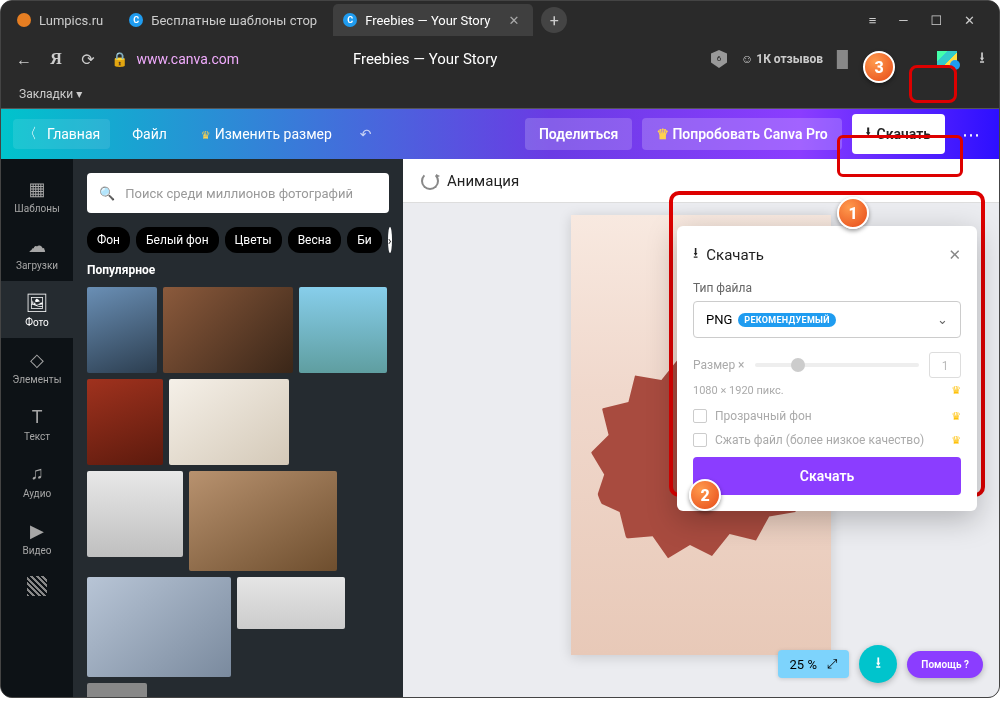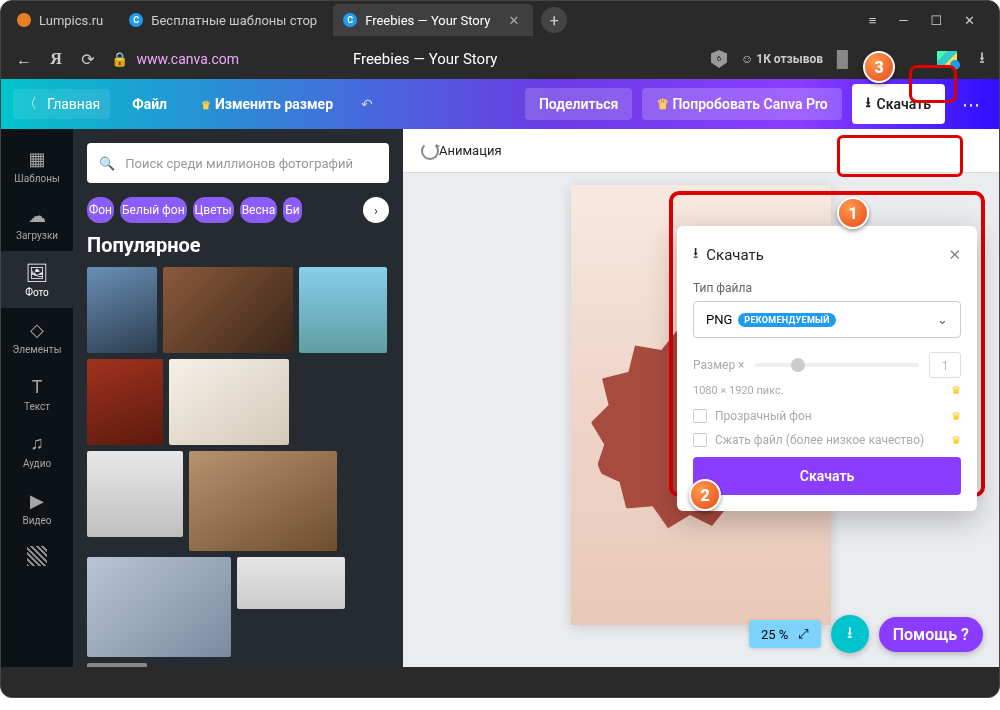--- a/index.html
+++ b/index.html
@@ -22,65 +22,65 @@
 .shield-badge { width:16px; height:18px; background:#999; clip-path:polygon(50% 0,100% 20%,100% 70%,50% 100%,0 70%,0 20%); font-size:8px; color:#222; text-align:center; line-height:18px; }
 .reviews { font-size:12px; color:#ccc;font-weight:bold; }
 .reviews::before { content:"☺ "; }
 .save-ext { width:20px; height:16px; background:linear-gradient(135deg,#4fa 30%,#3cc 30%,#3cc 60%,#fd4 60%); position:relative; }
 .save-ext::after { content:""; position:absolute; right:-3px; bottom:-3px; width:10px; height:10px; background:#1f9cf0; border-radius:50%; }
 .ext-hl { position:absolute; top:64px; right:42px; width:48px; height:38px; border:3px solid #d00; border-radius:8px; z-index:30; }
 .badge-3 { position:absolute; top:50px; right:104px; }
 .bookmarks { height:30px; background:#2a2a2a; color:#ccc; font-size:12px; padding:0 18px; display:flex; align-items:center; border-bottom:1px solid #555; }
 .app-top { height:50px; background:linear-gradient(90deg,#00c4cc,#6a3be4 55%,#8b3dff 80%,#2d0fff); display:flex; align-items:center; padding:0 12px; gap:10px; color:#fff; font-size:14px; position:relative; }
 .app-top .back-home { display:flex; align-items:center; gap:10px; padding:6px 10px; background:rgba(255,255,255,0.1); border-radius:4px; cursor:pointer; }
-.top-link { padding:6px 12px; cursor:pointer; font-weight:700; }
+.top-link { padding:6px 12px; cursor:pointer; font-weight:400; }
 .top-link .crown { color:#ffd24d; margin-right:4px; font-size:11px; }
 .undo { margin-left:6px; color:rgba(255,255,255,0.7); }
 .top-right { margin-left:auto; display:flex; align-items:center; gap:10px; }
 .btn-ghost { padding:8px 14px; border-radius:4px; font-weight:600; cursor:pointer; font-size:14px; }
 .btn-trypro { background:rgba(255,255,255,0.2); color:#fff; }
 .btn-share { background:rgba(255,255,255,0.18); color:#fff; }
 .btn-download { background:#fff; color:#222; display:flex; align-items:center; gap:6px; }
 .btn-more { width:32px; text-align:center; color:#fff; font-size:18px; cursor:pointer; }
 .dl-hl { position:absolute; top:134px; right:36px; width:126px; height:42px; border:3px solid #d00; border-radius:6px; z-index:20; }
 .main { display:flex; height:calc(100% - 158px); }
 .side-rail { width:72px; background:#0d1216; display:flex; flex-direction:column; align-items:center; color:#a6a6a6; font-size:10px; padding-top:8px; }
 .rail-item { width:72px; padding:10px 0; display:flex; flex-direction:column; align-items:center; gap:4px; cursor:pointer; }
 .rail-item.active { background:#252b30; color:#fff; }
 .rail-ico { width:22px; height:22px; display:flex; align-items:center; justify-content:center; font-size:18px; }
 .side-panel { width:330px; background:#252b30; padding:14px; color:#fff; overflow:hidden; }
 .search-box { height:40px; background:#fff; border-radius:4px; display:flex; align-items:center; padding:0 12px; gap:10px; color:#555; font-size:13px; }
 .chips { display:flex; gap:6px; margin:14px 0 10px; align-items:center; }
-.chip { background:#8b5cf6; color:#fff; font-size:12px; padding:6px 2px; border-radius:12px; cursor:pointer; white-space:nowrap; }
+.chip { background:#000000; color:#fff; font-size:12px; padding:6px 10px; border-radius:12px; cursor:pointer; white-space:nowrap; }
 .chip-arrow { width:26px; height:26px; border-radius:50%; background:#fff; color:#333; display:flex; align-items:center; justify-content:center; font-size:13px; margin-left:auto; cursor:pointer; }
-.section-title { font-size:20px; font-weight:700; margin-bottom:10px; }
+.section-title { font-size:12px; font-weight:700; margin-bottom:10px; }
 .photo-grid { display:flex; flex-wrap:wrap; gap:6px; }
 .ph { border-radius:2px; background:#888; }
 .p1{width:70px;height:86px;background:linear-gradient(160deg,#6a8fb5,#2c3e50);} 
 .p2{width:130px;height:86px;background:linear-gradient(135deg,#8b5a3c,#3a2618);} 
 .p3{width:88px;height:86px;background:linear-gradient(180deg,#87ceeb,#5f9ea0);} 
 .p4{width:76px;height:86px;background:linear-gradient(160deg,#a0321e,#5c1a0d);} 
 .p5{width:120px;height:86px;background:linear-gradient(145deg,#f5f0e8,#d4c9b8);} 
 .p6{width:96px;height:86px;background:linear-gradient(180deg,#e8e8e8,#bfbfbf);} 
 .p7{width:148px;height:100px;background:linear-gradient(150deg,#b8926f,#6e4e2e);} 
 .p8{width:144px;height:100px;background:linear-gradient(140deg,#b8c5d6,#7a8a9e);} 
 .p9{width:108px;height:52px;background:linear-gradient(180deg,#e5e5e5,#ccc);} 
 .p10{width:60px;height:52px;background:#888;} 
 .canvas-area { flex:1; background:#ebecf0; position:relative; overflow:hidden; }
-.context-bar { height:44px; display:flex; align-items:center; padding:0 18px; background:#fff; font-size:13px; color:#222; border-bottom:1px solid #ddd; }
+.context-bar { height:44px; display:flex; align-items:center; padding:0 18px; background:#fff; gap:8px; font-size:15px; color:#222; border-bottom:1px solid #ddd; }
 .context-bar .spin { width:18px; height:18px; border:2px solid #888; border-radius:50%; border-top-color:transparent; position:relative; }
 .context-bar .spin::after { content:"▸"; position:absolute; right:-3px; top:-3px; font-size:8px; color:#888; }
 .artboard { position:absolute; left:50%; top:56px; transform:translateX(-50%); width:260px; height:440px; background:linear-gradient(180deg,#f8e9e0 0%,#f0d8cc 40%,#e8c9b8 100%); box-shadow:0 2px 12px rgba(0,0,0,0.15); overflow:hidden; }
 .artboard::before { content:""; position:absolute; left:50%; top:40%; transform:translate(-50%,-20%); width:220px; height:220px; background:#a84b3f; border-radius:50%; clip-path:polygon(50% 0%,61% 8%,72% 3%,79% 14%,91% 12%,93% 25%,100% 32%,96% 43%,100% 55%,92% 62%,93% 75%,81% 77%,75% 88%,63% 85%,55% 95%,45% 90%,35% 96%,28% 86%,16% 87%,13% 75%,2% 70%,6% 58%,0% 48%,8% 40%,5% 28%,17% 25%,20% 13%,32% 15%,40% 5%); }
 .artboard::after { content:""; position:absolute; left:42%; top:44%; width:90px; height:90px; background:#e6a040; border-radius:50%; }
 .zoom-ctrl { position:absolute; right:16px; bottom:14px; display:flex; align-items:center; gap:10px; }
 .zoom-box { background:#7dd3fc; border-radius:4px; padding:6px 12px; display:flex; align-items:center; gap:10px; font-size:13px; box-shadow:0 1px 4px rgba(0,0,0,0.15); cursor:pointer; }
 .circle-btn { width:38px; height:38px; border-radius:50%; display:flex; align-items:center; justify-content:center; color:#fff; font-size:16px; cursor:pointer; box-shadow:0 2px 6px rgba(0,0,0,0.25); }
 .circ-teal { background:#00c4cc; }
-.help-pill { background:#8b3dff; color:#fff; padding:8px 14px; border-radius:20px; font-size:16px; font-weight:600; display:flex; align-items:center; gap:6px; cursor:pointer; box-shadow:0 2px 6px rgba(0,0,0,0.25); }
+.help-pill { background:#8b3dff; color:#fff; padding:8px 14px; border-radius:20px; font-size:10px; font-weight:600; display:flex; align-items:center; gap:6px; cursor:pointer; box-shadow:0 2px 6px rgba(0,0,0,0.25); }
 .popover { position:absolute; top:225px; right:22px; width:300px; background:#fff; border-radius:6px; box-shadow:0 8px 30px rgba(0,0,0,0.25); z-index:25; padding:16px; }
 .pop-head { display:flex; align-items:center; gap:8px; font-size:15px; color:#222; margin-bottom:14px; }
 .pop-close { margin-left:auto; color:#888; cursor:pointer; font-size:15px; }
 .pop-label { font-size:12px; color:#666; margin-bottom:6px; }
 .pop-select { border:1px solid #ccc; border-radius:4px; padding:10px 12px; display:flex; align-items:center; font-size:13px; cursor:pointer; margin-bottom:14px; }
 .rec-badge { background:#1f9cf0; color:#fff; font-size:9px; padding:2px 6px; border-radius:8px; margin-left:6px; font-weight:700; letter-spacing:0.3px; }
 .pop-select .chev { margin-left:auto; color:#666; }
 .size-row { display:flex; align-items:center; gap:10px; color:#aaa; font-size:12px; margin-bottom:6px; }
 .slider { flex:1; height:4px; background:#eee; border-radius:2px; position:relative; }
 .slider::after { content:""; position:absolute; left:22%; top:-5px; width:14px; height:14px; background:#ccc; border-radius:50%; }
@@ -137,20 +137,23 @@
       <span class="shield-badge">6</span>
       <span class="reviews">1К отзывов</span>
       <span style="color:#888;">▉</span>
       <span>⋯</span>
       <span style="width:30px;"></span>
       <span class="save-ext"></span>
       <span style="margin-left:8px;">⭳</span>
     </div>
   </div>
 
+  <div class="bookmarks">
+    <span>Закладки ▾</span>
+  </div>
 
   <div class="app-top">
     <div class="back-home">
       <span>〈</span>
       <span>Главная</span>
     </div>
     <div class="top-link">Файл</div>
     <div class="top-link">
       <span class="crown">♛</span><span>Изменить размер</span>
     </div>

